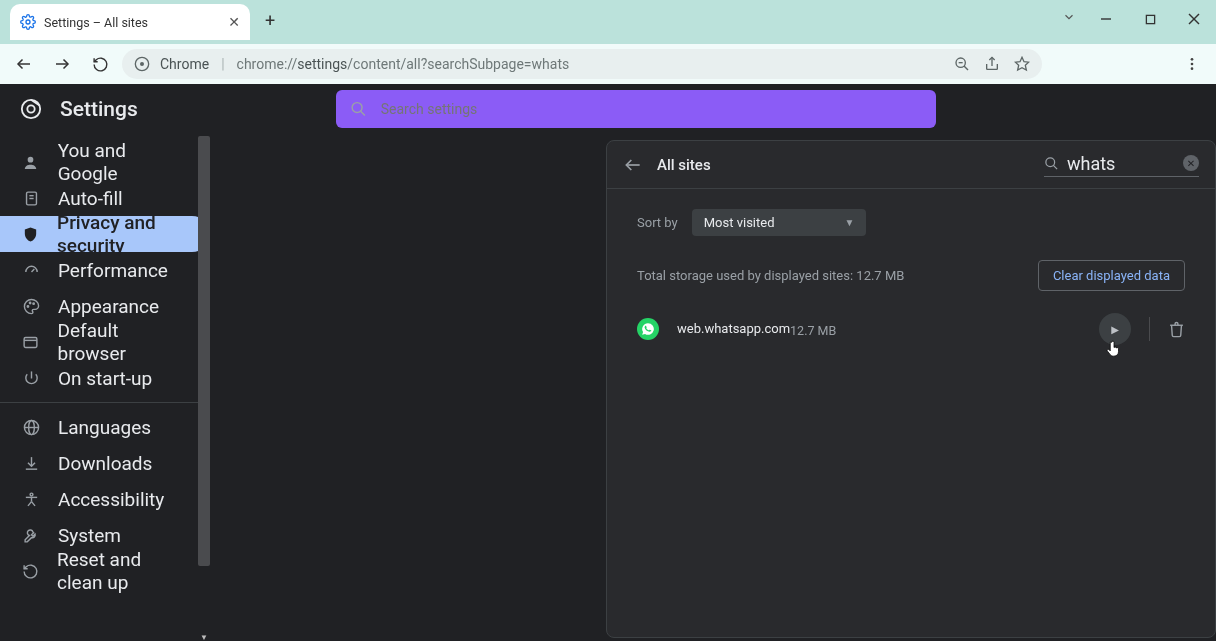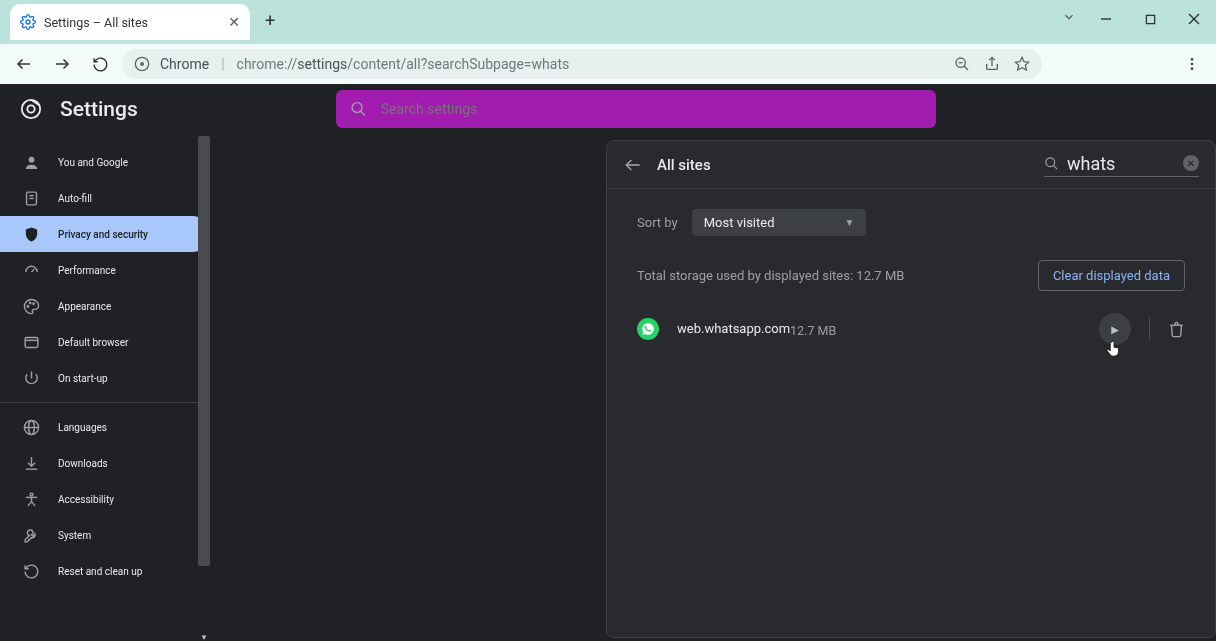--- a/index.html
+++ b/index.html
@@ -23,27 +23,27 @@
 .omnibox .path { color: #6e7878; }
 .omnibox .sep { color: #aab4b4; padding: 0 2px; }
 .omnibox .trailing { margin-left: auto; display: flex; gap: 14px; color: #5d6666; }
 .toolbar .menu { margin-left: auto; width: 32px; height: 32px; display:flex; align-items:center; justify-content:center; color: #444; }
 
 
 .app { height: 561px; background: #202124; color: #e8eaed; display: flex; flex-direction: column; position: relative; }
 .app-header { height: 50px; display: flex; align-items: center; padding: 0 20px; gap: 18px; }
 .chrome-logo { width: 22px; height: 22px; }
 .settings-title { font-size: 21px; font-weight: 500; color: #e8eaed; }
-.search-settings { margin-left: 180px; width: 600px; height: 38px; background: #a21caf; border-radius: 6px; display: flex; align-items: center; padding: 0 14px; gap: 14px; color: #9aa0a6; font-size: 14px; }
+.search-settings { margin-left: 180px; width: 600px; height: 38px; background: #8b5cf6; border-radius: 6px; display: flex; align-items: center; padding: 0 14px; gap: 14px; color: #9aa0a6; font-size: 14px; }
 .search-settings input { background: transparent; border: none; outline: none; color: #e8eaed; font-size: 14px; width: 100%; }
 
 .app-body { flex: 1; display: flex; position: relative; }
 .sidebar { width: 210px; padding-top: 10px; position: relative; }
 .sidebar-scrollbar { position: absolute; right: 0; top: 2px; width: 12px; height: 430px; background: #4a4b4e; border-radius: 2px; }
-.side-item { height: 36px; display: flex; align-items: center; padding: 0 22px; gap: 18px; font-size: 10px; color: #e8eaed; cursor: pointer; }
+.side-item { height: 36px; display: flex; align-items: center; padding: 0 22px; gap: 18px; font-size: 19px; color: #e8eaed; cursor: pointer; }
 .side-item .icn { width: 18px; height: 18px; display: flex; align-items: center; justify-content: center; color: #9aa0a6; }
 .side-item.active { background: #a8c7fa; color: #202124; border-radius: 0 18px 18px 0; font-weight: 500; }
 .side-item.active .icn { color: #202124; }
 .side-divider { height: 1px; background: #3c4043; margin: 6px 0; }
 .side-down-caret { position: absolute; bottom: 0; right: 0; width: 12px; height: 12px; font-size: 8px; color: #bbb; text-align:center; }
 
 .main { flex: 1; padding: 0; display: flex; justify-content: flex-end; }
 .card { width: 610px; margin-left: 120px; background: #292a2d; border: 1px solid #3c4043; border-radius: 8px; margin-top: 6px; height: 498px; padding: 0; position: relative; }
 .card-head { height: 48px; display: flex; align-items: center; padding: 0 16px; gap: 14px; border-bottom: 1px solid #3c4043; }
 .back-arrow { color: #9aa0a6; display:flex; }

